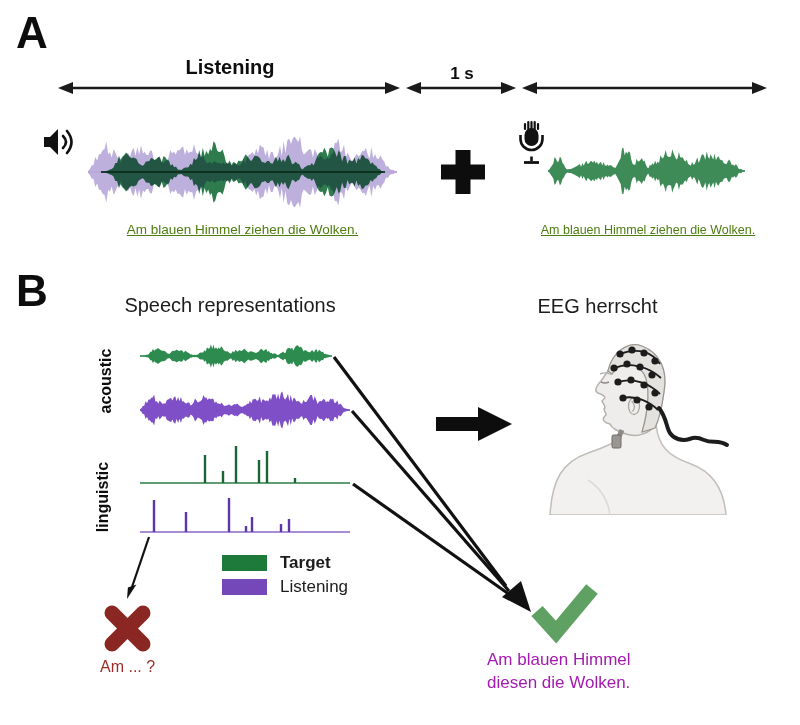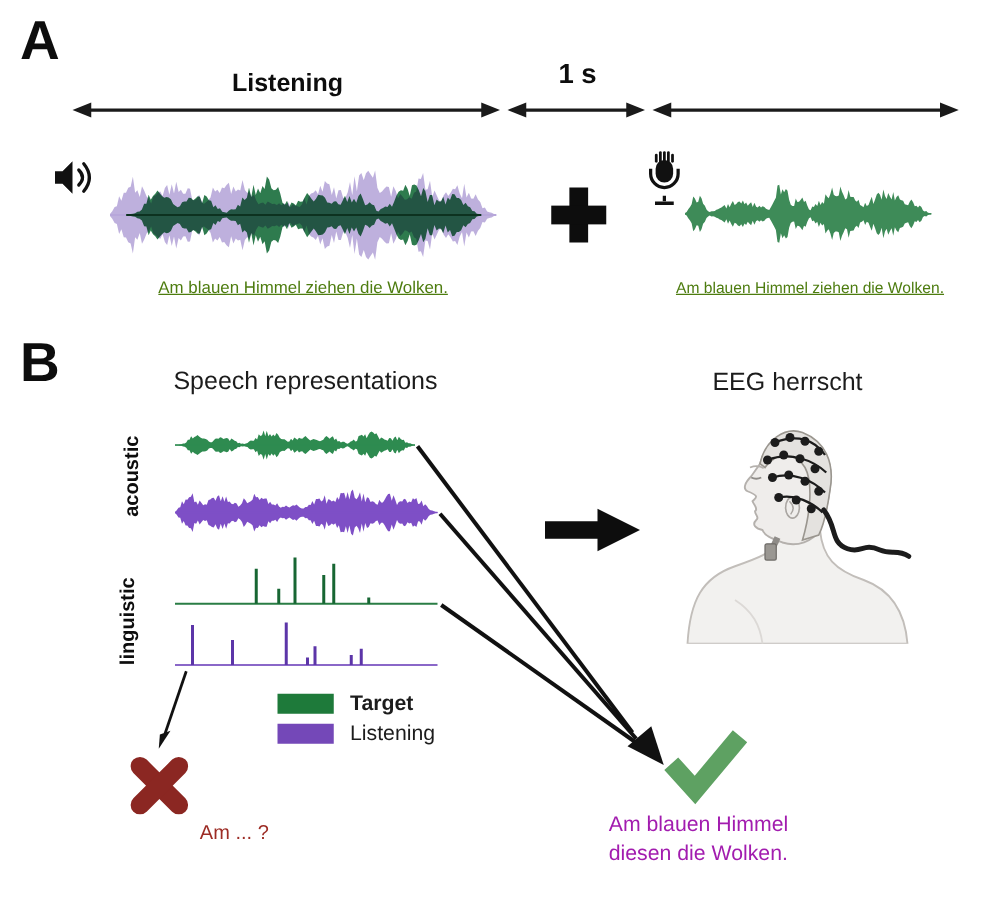--- a/index.html
+++ b/index.html
@@ -4,39 +4,39 @@
 <style>
   html,body{margin:0;padding:0;background:#ffffff;}
   .fig{position:relative;width:800px;height:725px;background:#ffffff;overflow:hidden;
        font-family:"Liberation Sans","DejaVu Sans",sans-serif;color:#111;}
   .abs{position:absolute;}
   .panel-letter{font-size:44px;font-weight:700;letter-spacing:1px;color:#0d0d0d;z-index:6;}
   .phase{font-weight:700;font-size:20px;text-align:center;color:#0d0d0d;z-index:6;}
   .sentence{font-size:13.5px;text-align:center;z-index:6;}
   .purple-text{color:#5f4ba0;}
   .green-text{color:#4d7c0f;text-decoration:underline;}
-  .sec-title{font-size:20px;font-weight:400;text-align:right;color:#1c1c1c;z-index:6;}
+  .sec-title{font-size:20px;font-weight:400;text-align:center;color:#1c1c1c;z-index:6;}
   .rot-label{font-size:16px;font-weight:700;color:#0d0d0d;text-align:center;
              transform:rotate(-90deg);z-index:6;}
   .legend-swatch{width:45px;height:16px;z-index:6;}
   .legend-label{font-size:17px;color:#1c1c1c;z-index:6;}
-  .err-text{font-size:16px;color:#9d2d26;text-align:right;z-index:6;}
+  .err-text{font-size:16px;color:#9d2d26;text-align:left;z-index:6;}
   .ok-text{font-size:17px;color:#a21caf;line-height:23px;text-align:left;z-index:6;}
   svg{display:block;}
   .lyr1{z-index:2;} .lyr2{z-index:3;} .lyr3{z-index:5;}
 </style>
 </head>
 <body>
 
 <div class="fig">
 
   <div class="abs panel-letter" style="left:16px;top:8px;">A</div>
 
   <div class="abs phase" style="left:100px;top:56px;width:260px;">Listening</div>
-  <div class="abs phase" style="left:418px;top:46px;width:88px;font-size:22px;">1 s</div>
+  <div class="abs phase" style="left:418px;top:64px;width:88px;font-size:17px;">1 s</div>
 
   <div class="abs sentence green-text" style="left:85px;top:222px;width:315px;">Am blauen Himmel ziehen die Wolken.</div>
   <div class="abs sentence green-text" style="left:528px;top:223px;width:240px;font-size:12.5px;">Am blauen Himmel ziehen die Wolken.</div>
 
   <div class="abs panel-letter" style="left:16px;top:266px;">B</div>
   <div class="abs sec-title" style="left:110px;top:294px;width:240px;">Speech representations</div>
   <div class="abs sec-title" style="left:505px;top:295px;width:185px;">EEG herrscht</div>
 
   <div class="abs rot-label" style="left:70px;top:368px;width:80px;height:26px;">acoustic</div>
   <div class="abs rot-label" style="left:64px;top:484px;width:86px;height:26px;">linguistic</div>

